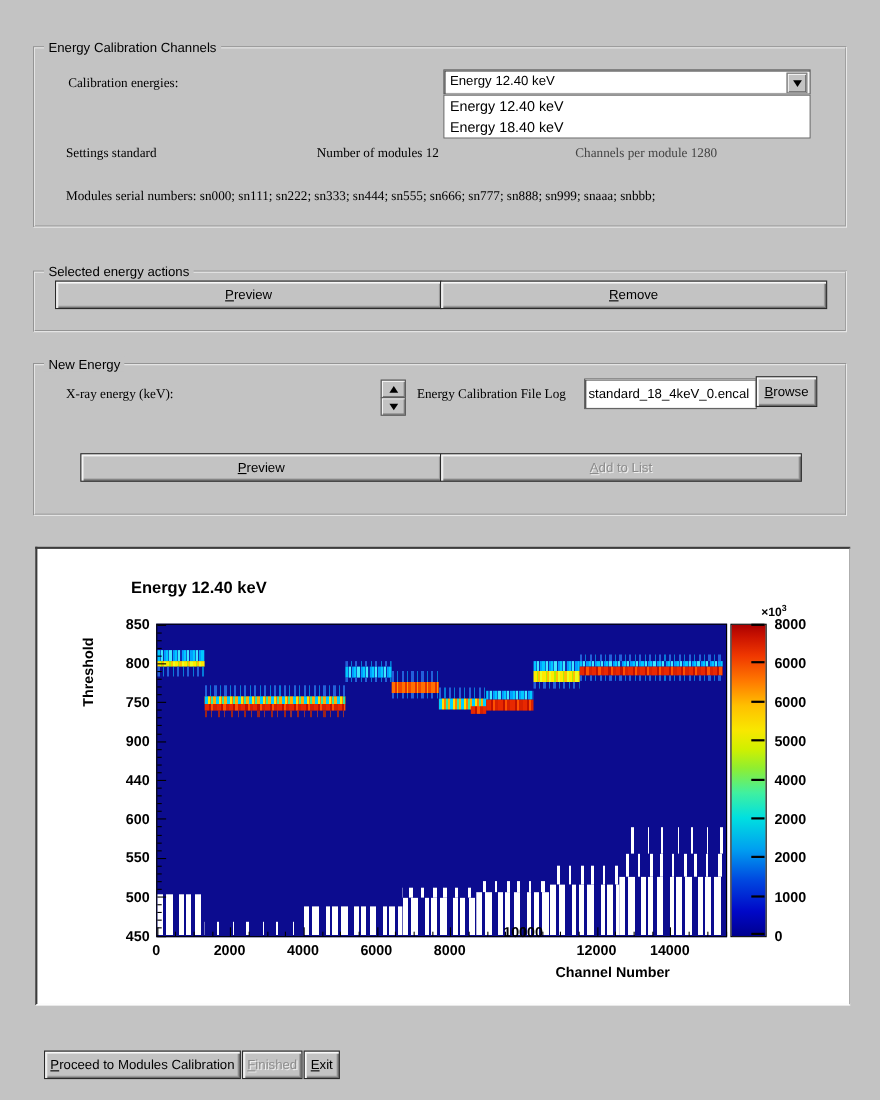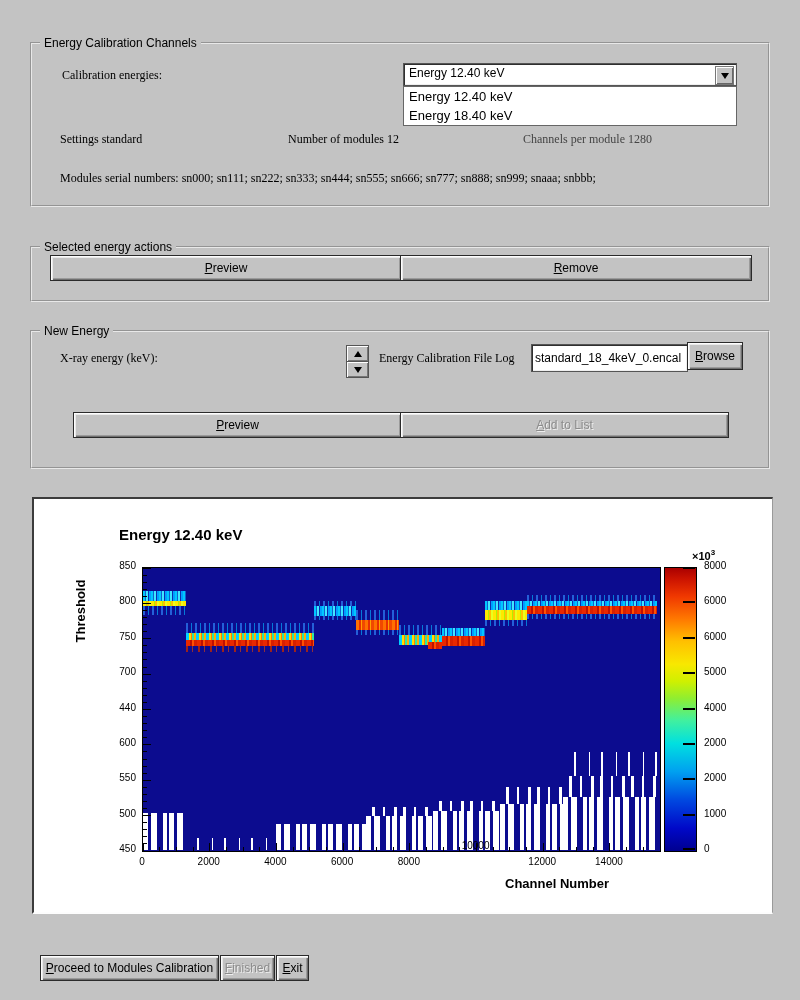--- a/index.html
+++ b/index.html
@@ -37,21 +37,21 @@
           border-right:1px solid #9a9a9a;border-bottom:2px solid #fdfdfd;}
   .plot-title{position:absolute;left:85px;top:27px;font-size:15px;font-weight:bold;}
   .ylabel{position:absolute;left:0px;top:103px;width:95px;height:18px;text-align:center;
           font-size:13px;font-weight:bold;transform:rotate(-90deg);}
   .xlabel{position:absolute;left:471px;top:377px;font-size:13px;font-weight:bold;}
   .hist-frame{position:absolute;left:108px;top:68px;width:517px;height:283px;
               background:#0c0c8f;border:1px solid #000;}
   .hist-inner{position:absolute;inset:0;overflow:hidden;}
   .hrow,.nrow{position:absolute;}
   .tk{position:absolute;background:#000;}
-  .axnum{position:absolute;font-size:10px;font-weight:normal;}
+  .axnum{position:absolute;font-size:13px;font-weight:bold;}
   .ynum{text-align:right;}
   .xnum{text-align:center;}
   .colorbar{position:absolute;left:630px;top:68px;width:31px;height:283px;border:1px solid #000;
      background:linear-gradient(to top,#00008f 0%,#0008c8 8%,#0048e0 18%,#00a0f0 28%,
         #00e0e0 38%,#40f0a0 46%,#90ee30 54%,#d0f000 60%,#f8e800 66%,#ffc000 74%,
         #ff7800 82%,#f03800 90%,#cc1400 96%,#aa0000 100%);}
   .cb-exp{position:absolute;left:658px;top:49px;font-size:11px;font-weight:bold;}
   .cb-exp sup{font-size:8px;}
   
   .blue-speckle{background:repeating-linear-gradient(90deg,rgba(40,110,230,.85) 0 2px,rgba(0,0,0,0) 2px 5px,rgba(0,180,255,.65) 5px 6px,rgba(0,0,0,0) 6px 9px);}
@@ -232,21 +232,21 @@
         <div class="tk" style="left: 499.823px; top: 279px; width: 1px; height: 4px;"></div>
         <div class="tk" style="left: 516.5px; top: 279px; width: 1px; height: 4px;"></div>
       </div>
     <div class="colorbar"></div>
     <div class="cb-exp"><span>×10</span><sup>3</sup></div>
   <div class="axnum ynum" style="left: 64px; top: 344px; width: 38px;">450</div>
       <div class="axnum ynum" style="left: 64px; top: 308.625px; width: 38px;">500</div>
       <div class="axnum ynum" style="left: 64px; top: 273.25px; width: 38px;">550</div>
       <div class="axnum ynum" style="left: 64px; top: 237.875px; width: 38px;">600</div>
       <div class="axnum ynum" style="left: 64px; top: 202.5px; width: 38px;">440</div>
-      <div class="axnum ynum" style="left: 64px; top: 167.125px; width: 38px;">700</div>
+      <div class="axnum ynum" style="left: 64px; top: 167.125px; width: 38px;">900</div>
       <div class="axnum ynum" style="left: 64px; top: 131.75px; width: 38px;">750</div>
       <div class="axnum ynum" style="left: 64px; top: 96.375px; width: 38px;">800</div>
       <div class="axnum ynum" style="left: 64px; top: 61px; width: 38px;">850</div>
       <div class="axnum xnum" style="left: 78px; top: 357px; width: 60px;">0</div>
       <div class="axnum xnum" style="left: 144.71px; top: 357px; width: 60px;">2000</div>
       <div class="axnum xnum" style="left: 211.419px; top: 357px; width: 60px;">4000</div>
       <div class="axnum xnum" style="left: 278.129px; top: 357px; width: 60px;">6000</div>
       <div class="axnum xnum" style="left: 344.839px; top: 357px; width: 60px;">8000</div>
       <div class="axnum xnum" style="left: 411.548px; top: 341px; width: 60px;">10000</div>
       <div class="axnum xnum" style="left: 478.258px; top: 357px; width: 60px;">12000</div>

